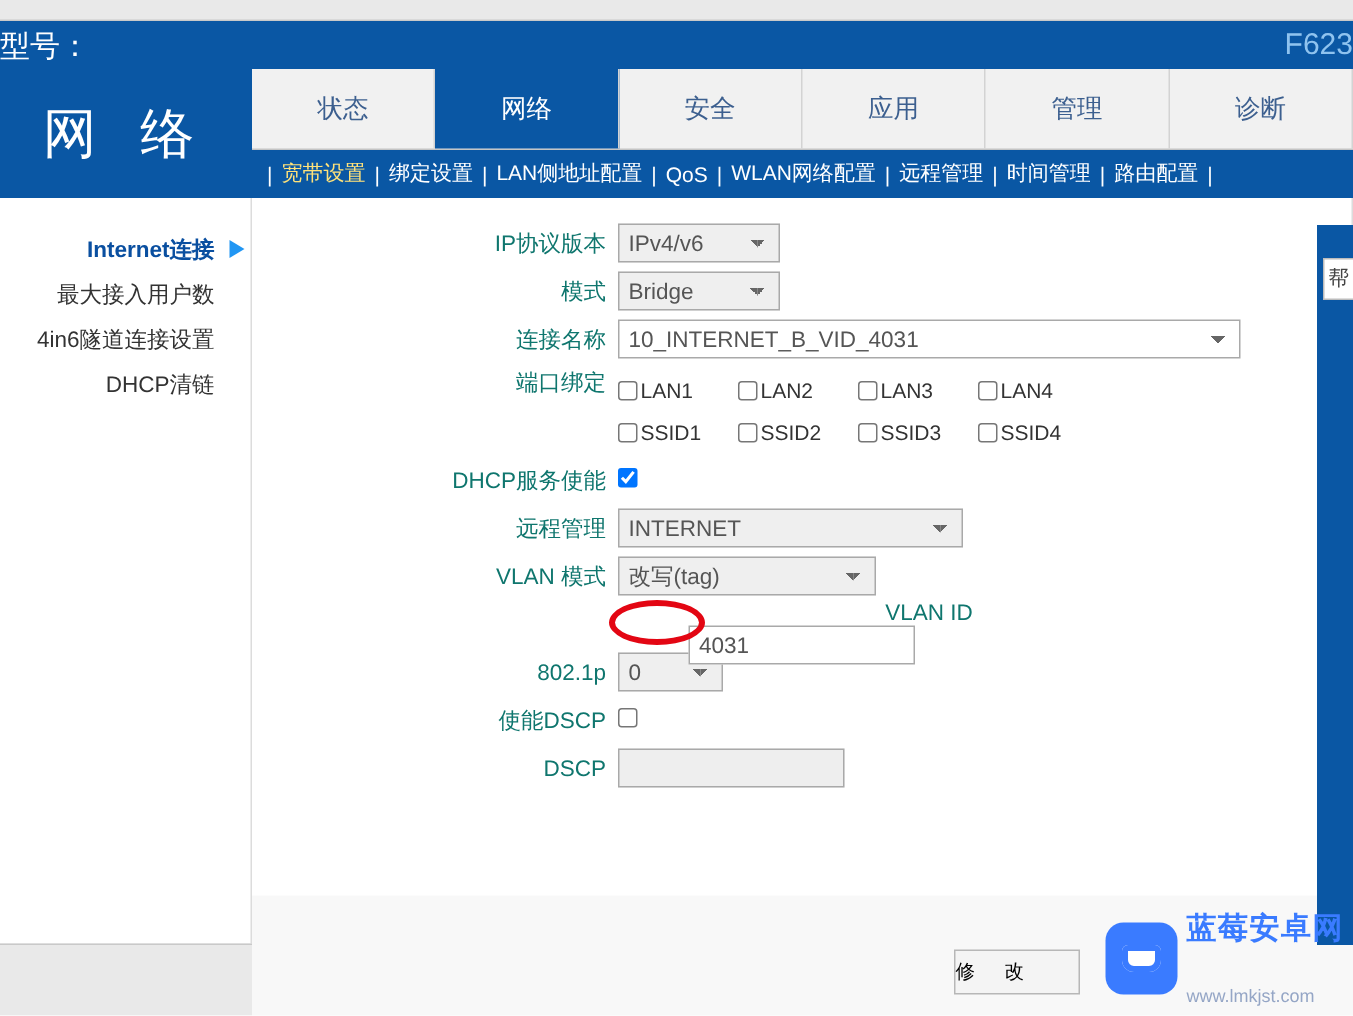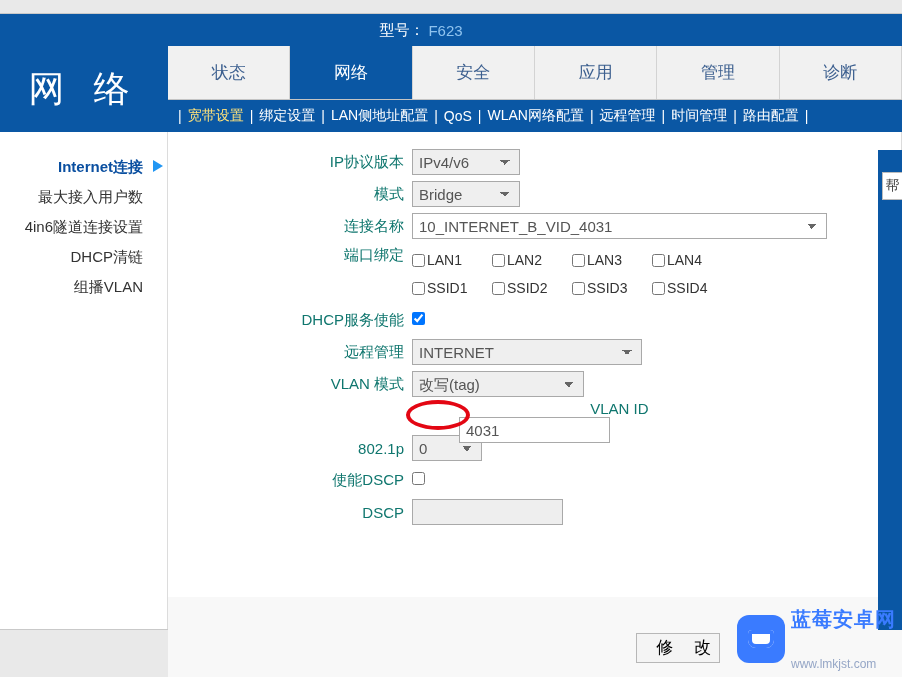--- a/index.html
+++ b/index.html
@@ -1,20 +1,20 @@
 <!DOCTYPE html>
 <html><head>
 <meta charset="utf-8">
 <style>
   * { margin: 0; padding: 0; box-sizing: border-box; }
   body { font-family: "Microsoft YaHei", Arial, sans-serif; font-size: 14px; background: #f8f8f8; width: 902px; height: 677px; overflow: hidden; position: relative; }
 
   
   .top-strip   { height: 14px; background: #e9e9e9; border-bottom: 1px solid #c9c9c9; }
-  .model-bar   { height: 32px; background: #0a57a4; color: #fff; font-size: 15px; display: flex; justify-content: center; align-items: center; padding-right: 60px; }
+  .model-bar   { height: 32px; background: #0a57a4; color: #fff; font-size: 20px; display: flex; justify-content: space-between; align-items: center; }
   .model-bar .value { color: #8fc3ef; margin-left: 4px; }
 
   
   .shell       { display: flex; }
   .left-col    { width: 168px; }
   .right-col   { flex: 1; position: relative; }
 
   
   .logo-box    { height: 86px; background: #0a57a4; display: flex; align-items: center; justify-content: center; }
   .logo-box span { font-size: 36px; color: #fff; font-family: KaiTi, STKaiti, serif; letter-spacing: 10px; }
@@ -56,21 +56,21 @@
   .port-item   { width: 80px; display: flex; align-items: center; height: 28px; font-size: 14px; color: #333; }
   .port-item input { margin-right: 2px; }
 
   .highlight-ring { position: absolute; width: 64px; height: 30px; border: 4px solid #e30613; border-radius: 50%; pointer-events: none; }
 
   
   .left-bottom { height: 48px; background: #e9e9e9; border-top: 1px solid #c9c9c9; }
   .right-blue-strip { position: absolute; top: 150px; right: 0; width: 24px; height: 480px; background: #0a57a4; }
   .help-tab    { position: absolute; top: 172px; right: 0; width: 20px; height: 28px; background: #fff; border: 1px solid #bcbcbc; border-right: none; display: flex; align-items: center; justify-content: center; font-size: 14px; color: #444; }
 
-  .modify-btn  { position: absolute; bottom: 14px; right: 182px; width: 84px; height: 30px; background: #f4f4f4; border: 1px solid #b7b7b7; font-size: 17px; letter-spacing: 8px; text-align: right; line-height: 28px; cursor: pointer; }
+  .modify-btn  { position: absolute; bottom: 14px; right: 182px; width: 84px; height: 30px; background: #f4f4f4; border: 1px solid #b7b7b7; font-size: 13px; letter-spacing: 8px; text-align: left; line-height: 28px; cursor: pointer; }
 
   .watermark   { position: absolute; bottom: 6px; right: 6px; display: flex; align-items: center; gap: 6px; }
   .wm-badge    { width: 48px; height: 48px; border-radius: 12px; background: #3a7bff; display: flex; align-items: center; justify-content: center; }
   .wm-badge::before { content: ""; width: 26px; height: 18px; background: #fff; border-radius: 4px 4px 8px 8px; box-shadow: 0 0 0 4px #3a7bff inset; }
   .wm-text     { display: flex; flex-direction: column; line-height: 1.1; gap: 28px; }
   .wm-text .t1 { font-size: 20px; font-weight: bold; color: #3a7bff; letter-spacing: 1px; }
   .wm-text .t2 { font-size: 12px; color: #95a6c6; }
 </style>
 </head>
 <body>
@@ -90,21 +90,20 @@
     </div>
 
     <div class="sidebar">
       <div class="item active">
         <span>Internet连接</span>
         <span class="arrow-icon"></span>
       </div>
       <div class="item">最大接入用户数</div>
       <div class="item">4in6隧道连接设置</div>
       <div class="item">DHCP清链</div>
-      <div class="item">组播VLAN</div>
     </div>
 
     <div class="left-bottom"></div>
   </div>
 
   <div class="right-col">
     <div class="tabs">
       <div class="tab">状态</div>
       <div class="tab active">网络</div>
       <div class="tab">安全</div>

